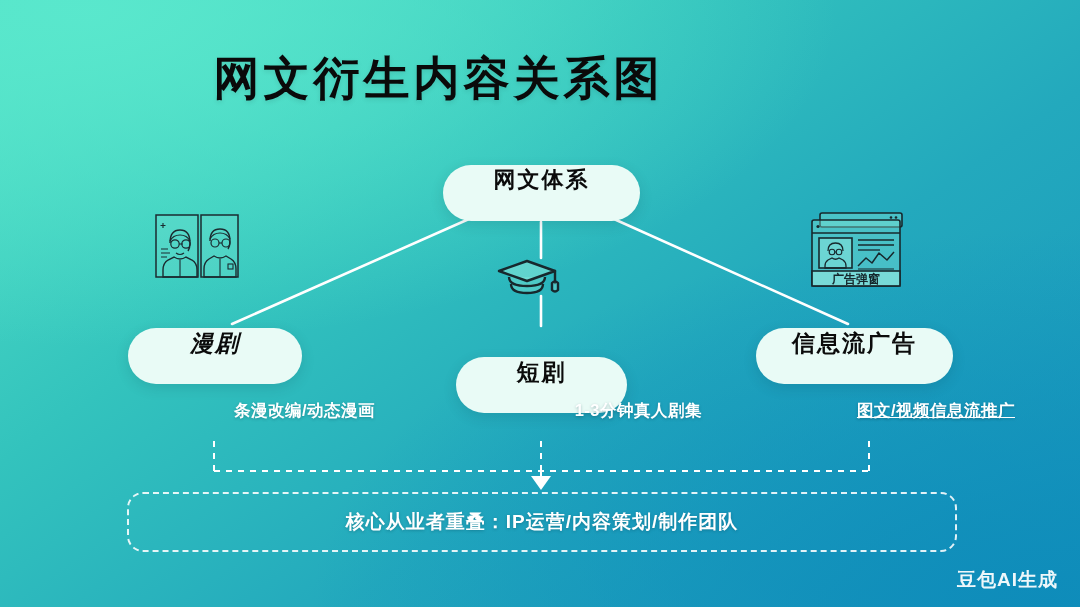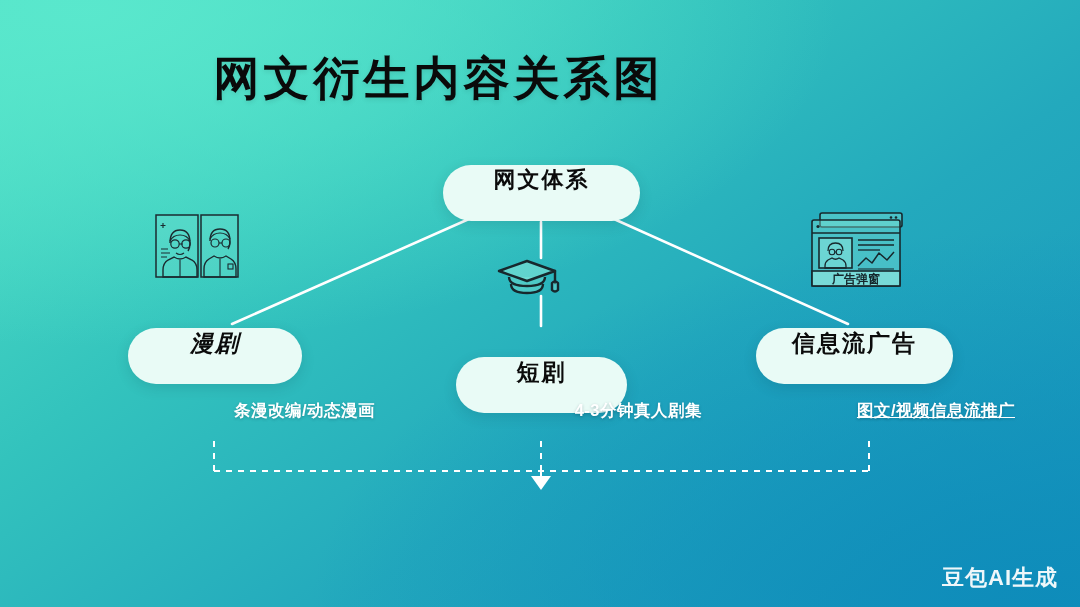--- a/index.html
+++ b/index.html
@@ -109,21 +109,21 @@
   .illus { position: absolute; }
   #illus-comic { left: 152px; top: 209px; }
   #illus-cap   { left: 497px; top: 256px; }
   #illus-ad    { left: 808px; top: 209px; }
 
   
   #watermark {
     position: absolute;
     right: 22px;
     bottom: 14px;
-    font-size: 22px;
+    font-size: 19px;
     font-weight: bold;
     color: rgba(255,255,255,0.93);
     letter-spacing: 1px;
     white-space: nowrap;
   }
 </style>
 </head>
 <body>
 
 <div id="stage">
@@ -155,23 +155,26 @@
     <span class="node-label">漫剧</span>
   </div>
   <div class="node" id="node-mid">
     <span class="node-label">短剧</span>
   </div>
   <div class="node" id="node-right">
     <span class="node-label">信息流广告</span>
   </div>
 
   <div class="caption" id="cap-left">条漫改编/动态漫画</div>
-  <div class="caption" id="cap-mid">4-3分钟真人剧集</div>
+  <div class="caption" id="cap-mid">1-3分钟真人剧集</div>
   <div class="caption" id="cap-right">图文/视频信息流推广</div>
 
+  <div id="bottom-bar">
+    <span id="bottom-bar-label">核心从业者重叠：IP运营/内容策划/制作团队</span>
+  </div>
 
   <svg class="illus" id="illus-comic" width="90" height="82" viewBox="0 0 90 82">
     <g fill="none" stroke="#1b2b30" stroke-width="1.5">
       <rect x="4" y="6" width="42" height="62" fill="rgba(120,225,210,0.30)"></rect>
       <rect x="49" y="6" width="37" height="62" fill="rgba(120,225,210,0.30)"></rect>
 
       <path d="M18 34 q0 -13 10 -13 q10 0 10 13 q0 5 -2 8" stroke-width="1.4"></path>
       <path d="M18 32 q3 -6 10 -6 q7 0 10 6" stroke-width="1.2"></path>
       <circle cx="23" cy="35" r="4.2" stroke-width="1.2"></circle>
       <circle cx="34" cy="35" r="4.2" stroke-width="1.2"></circle>

